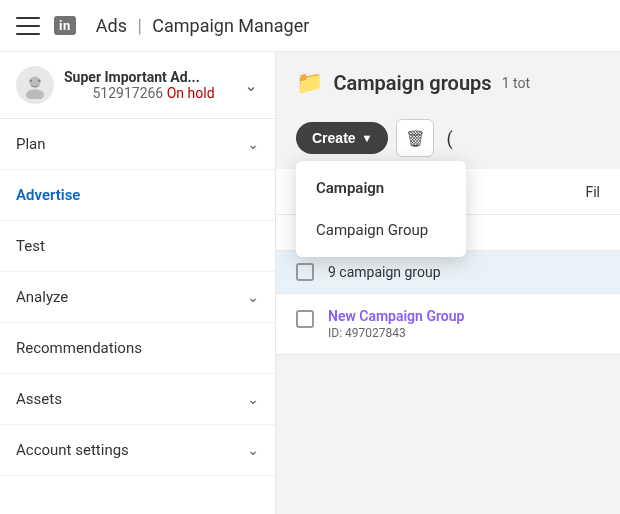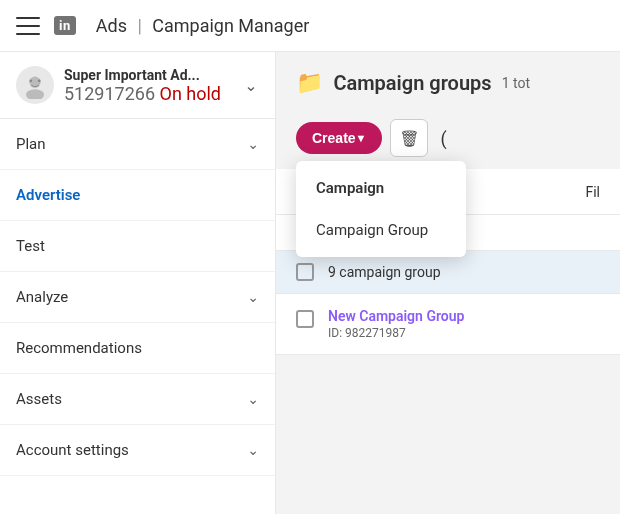--- a/index.html
+++ b/index.html
@@ -101,22 +101,23 @@
     }
     .account-info {
       flex: 1;
     }
     .account-name {
       font-size: 14px;
       font-weight: 700;
       color: #333;
     }
     .account-id {
-      font-size: 18px;
+      font-size: 14px;
       color: #666;
+      text-align: center;
     }
     .on-hold {
       color: #b00;
     }
     .chevron-icon {
       width: 16px;
       height: 16px;
       display: flex;
       align-items: center;
       justify-content: center;
@@ -182,28 +183,29 @@
       align-items: center;
       padding: 8px 20px 12px;
       gap: 8px;
       background: #f3f3f3;
       position: relative;
     }
 
     .create-btn {
       display: flex;
       align-items: center;
-      background: #be185d;
+      background: #404040;
       color: #fff;
       border: none;
       border-radius: 24px;
       padding: 8px 16px;
       font-size: 14px;
       font-weight: 600;
       cursor: pointer;
+      gap: 6px;
     }
     .create-btn .btn-chevron {
       font-size: 11px;
     }
 
     .trash-btn {
       display: flex;
       align-items: center;
       justify-content: center;
       background: #fff;
@@ -485,20 +487,20 @@
 
       <div class="summary-row">
         <div class="summary-checkbox"></div>
         <span class="summary-text">9 campaign group</span>
       </div>
 
       <div class="data-row">
         <div class="row-checkbox"></div>
         <div class="row-content">
           <div class="row-name">New Campaign Group</div>
-          <div class="row-id">ID: 982271987</div>
+          <div class="row-id">ID: 497027843</div>
         </div>
       </div>
 
     </div>
   </div>
 
 </div>
 
 </body></html>

